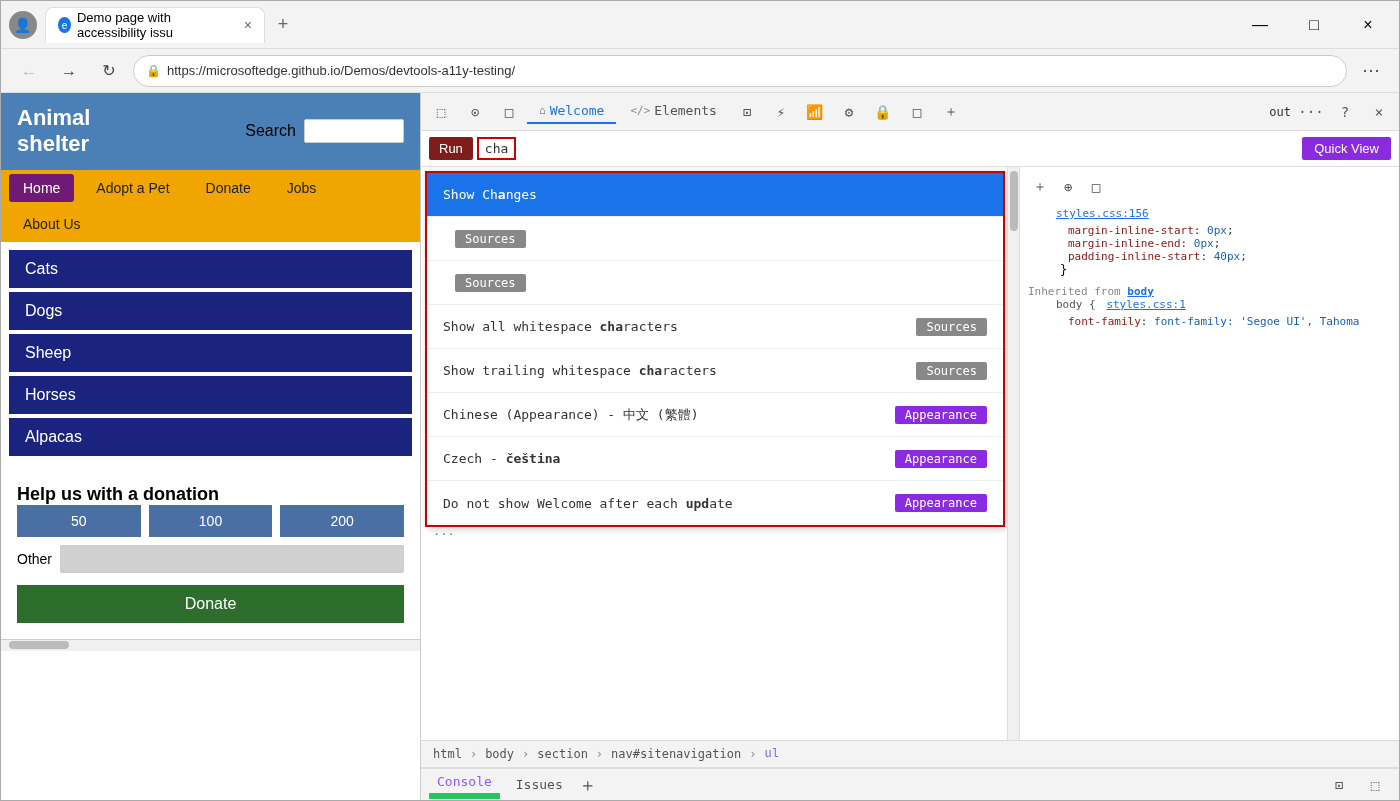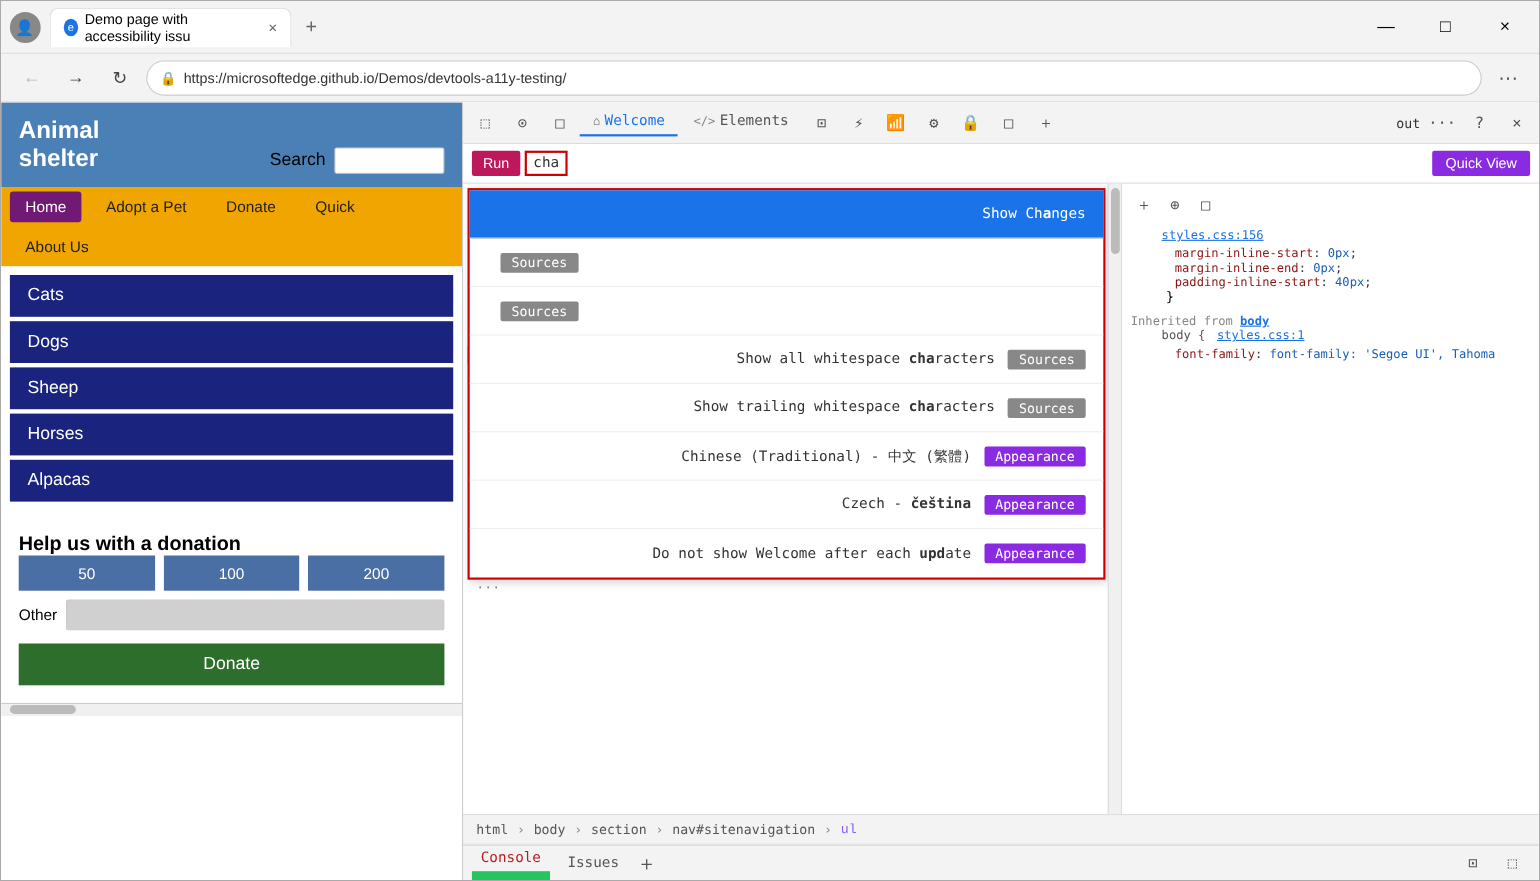--- a/index.html
+++ b/index.html
@@ -44,21 +44,21 @@
     .address-lock { margin-right: 6px; color: #666; font-size: 12px; }
     .more-btn { width: 32px; height: 32px; display: flex; align-items: center; justify-content: center; font-size: 18px; color: #444; cursor: pointer; }
 
     
     .main-area { display: flex; flex: 1; overflow: hidden; }
 
     
     .website-pane { width: 420px; min-width: 420px; overflow-y: auto; border-right: 1px solid #ccc; background: #fff; position: relative; }
 
     
-    .shelter-header { background: #4a80b5; padding: 12px 16px; display: flex; align-items: flex-end; justify-content: space-between; }
+    .shelter-header { background: #4a80b5; padding: 12px 16px; display: flex; align-items: center; justify-content: space-between; }
     .shelter-title { color: white; font-size: 22px; font-weight: bold; line-height: 1.2; }
     .shelter-search { display: flex; align-items: center; gap: 8px; }
     .shelter-search-input { width: 100px; height: 24px; border: 1px solid #ccc; border-radius: 2px; padding: 0 6px; font-size: 13px; }
     .shelter-nav { background: #f0a500; display: flex; align-items: center; padding: 4px 8px; gap: 8px; flex-wrap: wrap; }
     .shelter-nav-item { padding: 6px 14px; font-size: 14px; font-weight: 500; cursor: pointer; color: #333; border-radius: 3px; }
     .shelter-nav-item.active { background: #701a75; color: white; }
     .shelter-nav-item:not(.active) { color: #222; }
     .shelter-sidebar { padding: 8px; }
     .sidebar-item-btn { display: block; width: 100%; background: #1a237e; color: white; text-align: left; padding: 10px 16px; margin-bottom: 4px; font-size: 16px; font-weight: 500; border: none; cursor: pointer; }
     .donation-section { padding: 16px; }
@@ -86,39 +86,39 @@
     .devtools-tab { padding: 4px 12px; font-size: 13px; cursor: pointer; color: #555; display: flex; align-items: center; gap: 4px; border-bottom: 2px solid transparent; }
     .devtools-tab.active { color: #1a73e8; border-bottom: 2px solid #1a73e8; }
     .devtools-tab-icon { font-size: 11px; color: #888; }
     .devtools-toolbar-right { margin-left: auto; display: flex; align-items: center; gap: 4px; }
 
     
     .command-bar {
       height: 36px; background: #fff; border-bottom: 1px solid #ddd;
       display: flex; align-items: center; padding: 0 8px; gap: 4px;
     }
-    .run-btn { background: #be185d; color: white; border: none; padding: 4px 10px; font-size: 13px; border-radius: 2px; cursor: pointer; }
+    .run-btn { background: #7f1d1d; color: white; border: none; padding: 4px 10px; font-size: 13px; border-radius: 2px; cursor: pointer; }
     .cha-input { border: 2px solid #cc0000; padding: 2px 6px; font-size: 13px; font-family: monospace; color: #333; }
     .quick-view-btn { margin-left: auto; background: #8a2be2; color: white; border: none; padding: 4px 12px; font-size: 13px; border-radius: 2px; cursor: pointer; }
 
     
     .dropdown-container { position: relative; }
     .dropdown-menu {
       position: absolute; top: 0; left: 0; z-index: 100;
       background: #fff; border: 2px solid #cc0000; width: 580px;
       box-shadow: 2px 2px 8px rgba(0,0,0,0.2);
     }
     .dropdown-item {
       display: flex; align-items: center; padding: 10px 16px;
       border-bottom: 1px solid #eee; justify-content: space-between;
       cursor: pointer; min-height: 44px;
     }
     .dropdown-item:last-child { border-bottom: none; }
     .dropdown-item.highlighted { background: #1a73e8; color: #fff; }
-    .dropdown-item-text { font-size: 13px; flex: 1; text-align: right; }
+    .dropdown-item-text { font-size: 13px; flex: 1; }
     .dropdown-item-text strong { font-weight: 700; }
     .dropdown-item-badge {
       padding: 2px 10px; border-radius: 2px; font-size: 12px; color: white;
       margin-left: 12px; white-space: nowrap;
     }
     .badge-sources { background: #888; }
     .badge-appearance { background: #8a2be2; }
 
     
     .devtools-content { flex: 1; display: flex; overflow: hidden; }
@@ -146,21 +146,21 @@
     .breadcrumb-item { color: #555; cursor: pointer; padding: 2px 4px; }
     .breadcrumb-item.active { color: #8b5cf6; font-weight: 500; font-family: Liberation Mono, monospace; }
     .breadcrumb-sep { color: #888; }
 
     
     .console-bar {
       height: 32px; background: #f3f3f3; border-top: 1px solid #ddd;
       display: flex; align-items: center; padding: 0 8px; gap: 8px;
     }
     .console-tab { padding: 4px 8px; font-size: 13px; cursor: pointer; color: #555; }
-    .console-tab.active { color: #b91c1c; border-bottom: 8px solid #22c55e; }
+    .console-tab.active { color: #8b5cf6; border-bottom: 6px solid #22c55e; }
     .console-add { font-size: 18px; color: #555; cursor: pointer; }
 
     
     .styles-section { margin-bottom: 8px; margin-left: 28px; }
     .styles-rule { color: #555; font-size: 11px; margin-bottom: 4px; }
     .styles-link { color: #1a73e8; text-decoration: underline; cursor: pointer; font-size: 11px; }
     .styles-prop { padding-left: 12px; font-size: 11px; color: #333; }
     .styles-prop-name { color: #8c1515; }
     .styles-prop-val { color: #1a5fb4; }
     .styles-inherited { color: #888; font-size: 11px; margin-top: 8px; }
@@ -223,21 +223,21 @@
         <div class="shelter-search">
           <span>Search</span>
           <input class="shelter-search-input" type="text" style="">
         </div>
       </div>
 
       <div class="shelter-nav">
         <div class="shelter-nav-item active">Home</div>
         <div class="shelter-nav-item">Adopt a Pet</div>
         <div class="shelter-nav-item">Donate</div>
-        <div class="shelter-nav-item">Quick</div>
+        <div class="shelter-nav-item">Jobs</div>
         <div class="shelter-nav-item">About Us</div>
       </div>
 
       <div class="shelter-sidebar">
         <button class="sidebar-item-btn">Cats</button>
         <button class="sidebar-item-btn">Dogs</button>
         <button class="sidebar-item-btn">Sheep</button>
         <button class="sidebar-item-btn">Horses</button>
         <button class="sidebar-item-btn">Alpacas</button>
       </div>
@@ -324,21 +324,21 @@
                 <span class="dropdown-item-badge badge-sources">Sources</span>
               </div>
               <div class="dropdown-item">
                 <span class="dropdown-item-text">
                   Show trailing whitespace <strong>cha</strong>racters
                 </span>
                 <span class="dropdown-item-badge badge-sources">Sources</span>
               </div>
               <div class="dropdown-item">
                 <span class="dropdown-item-text">
-                  Chinese (Traditional) - 中文 (繁體)
+                  Chinese (Appearance) - 中文 (繁體)
                 </span>
                 <span class="dropdown-item-badge badge-appearance">Appearance</span>
               </div>
               <div class="dropdown-item">
                 <span class="dropdown-item-text">
                   Czech - <strong>čeština</strong>
                 </span>
                 <span class="dropdown-item-badge badge-appearance">Appearance</span>
               </div>
               <div class="dropdown-item">

